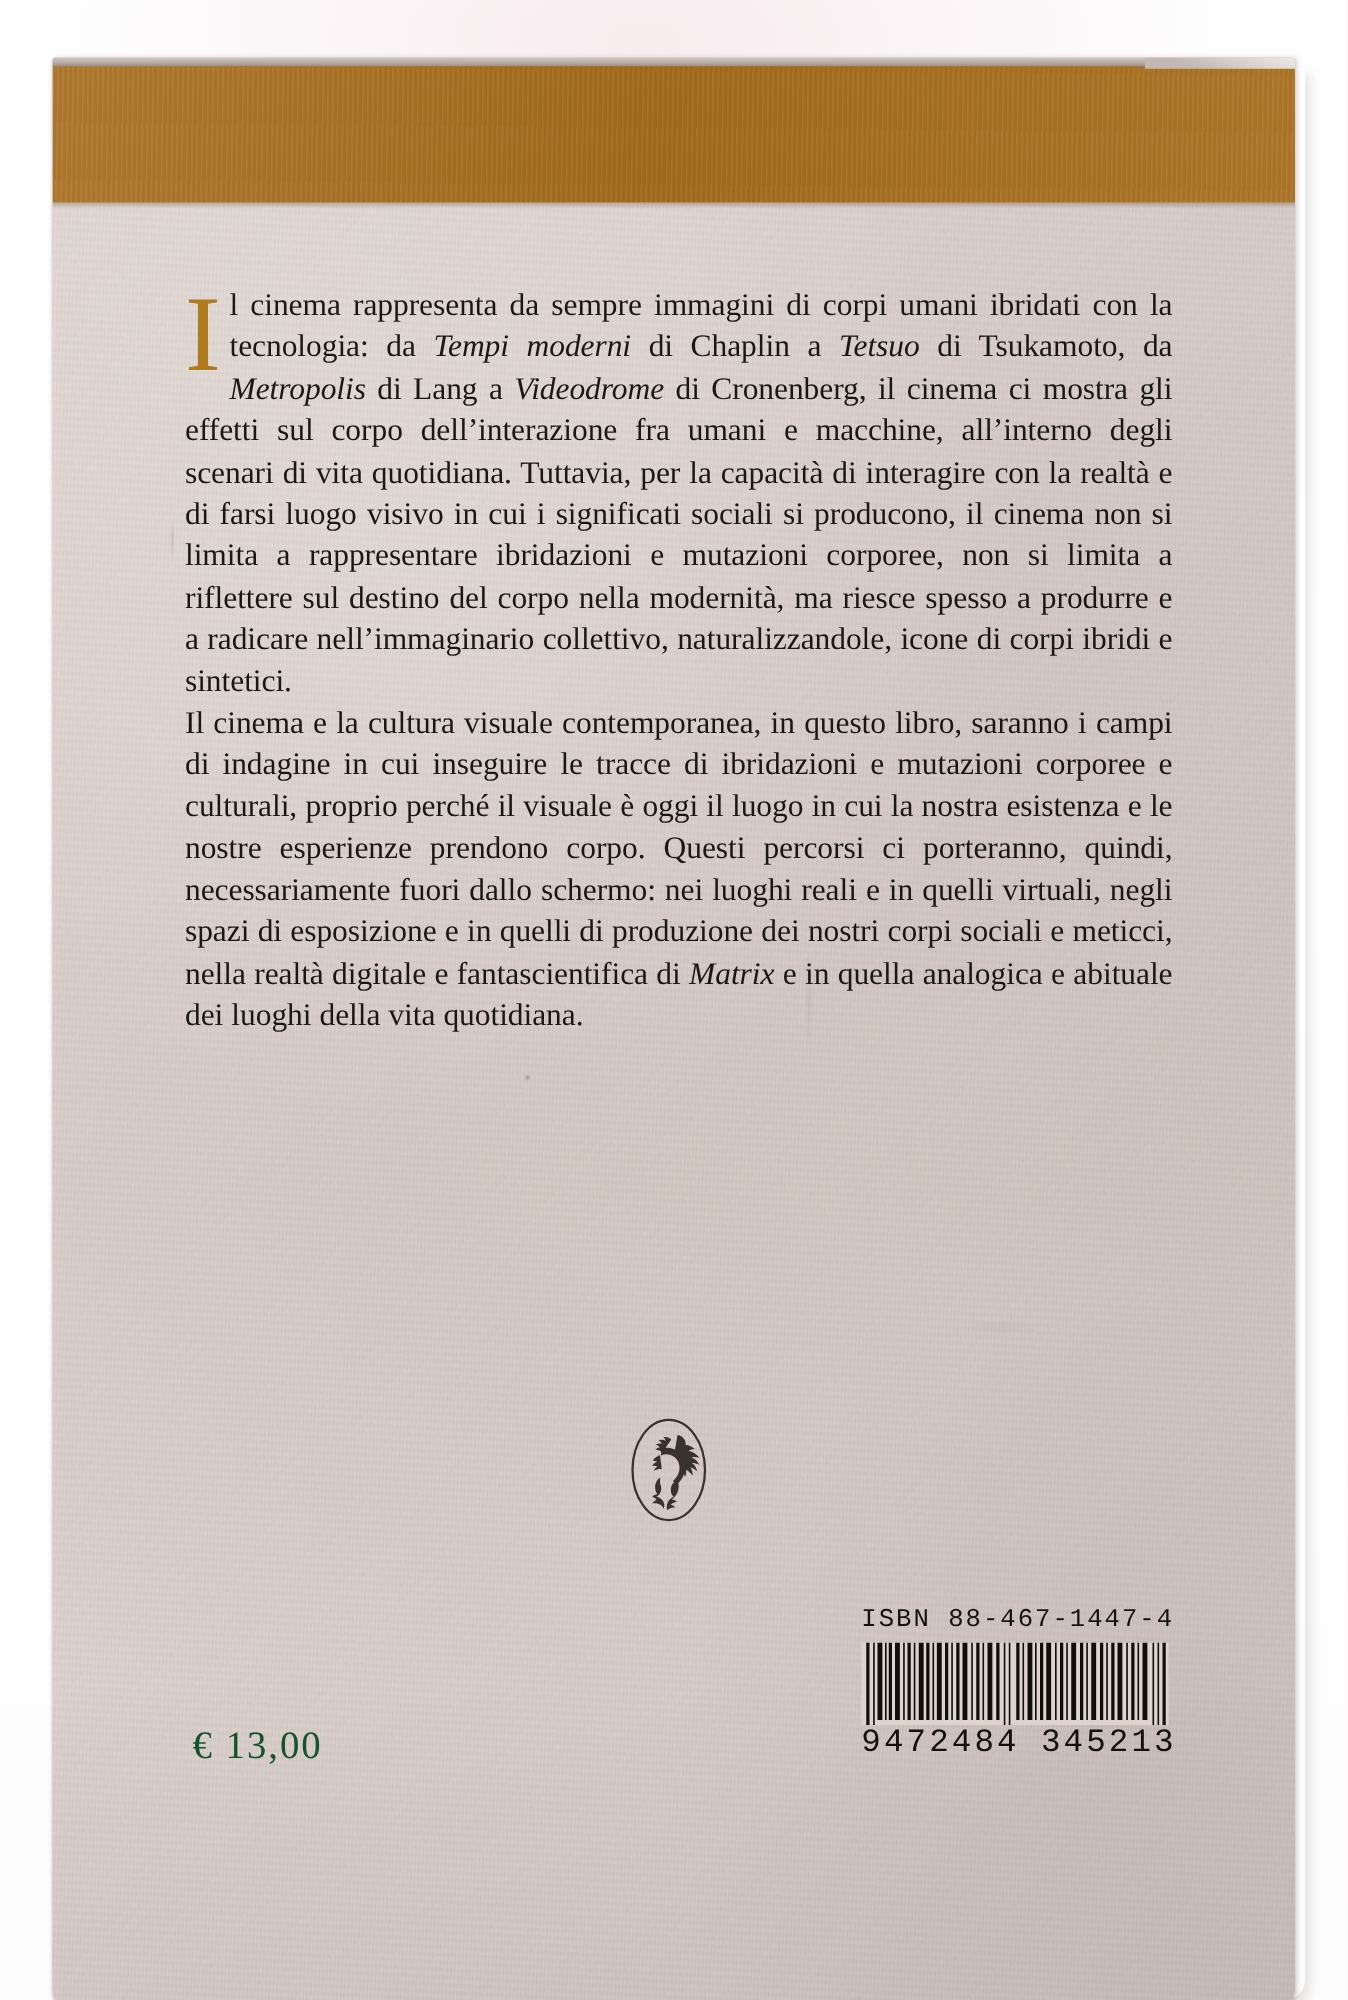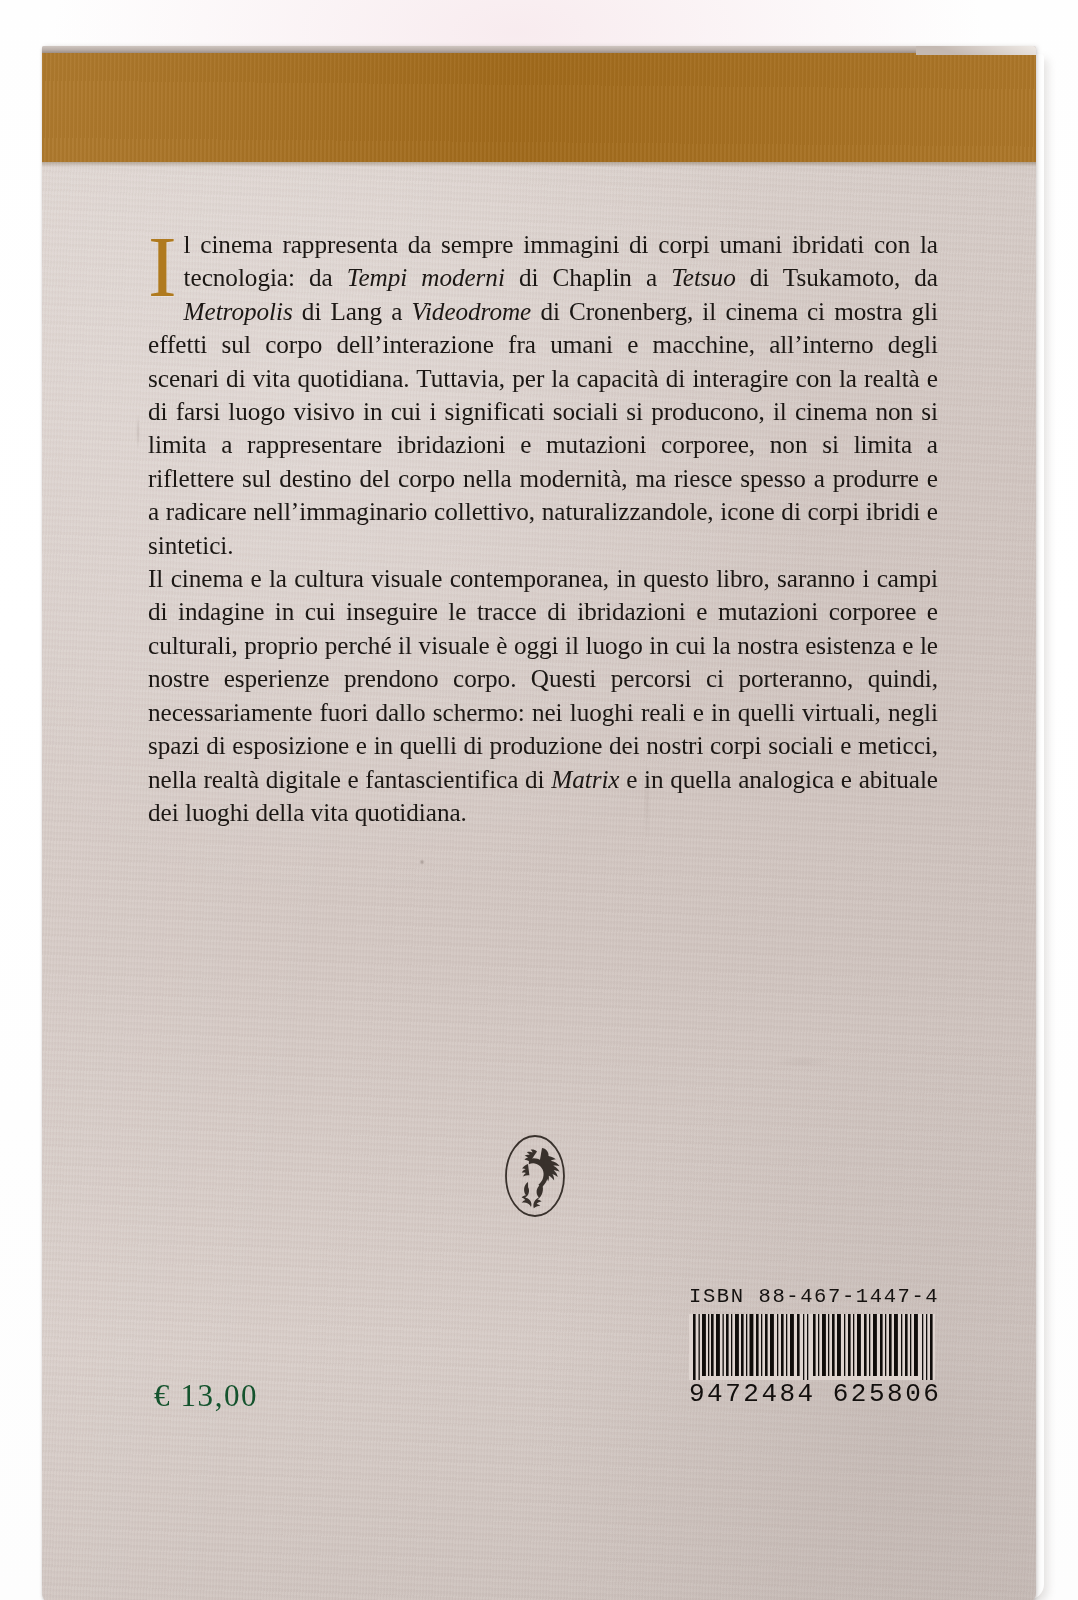--- a/index.html
+++ b/index.html
@@ -331,18 +331,18 @@
           <rect x="225" y="0" width="3.9" height="62"></rect>
 
           <rect x="233" y="0" width="1.3" height="66"></rect>
           <rect x="237" y="0" width="1.3" height="66"></rect>
           <rect x="241" y="0" width="2.6" height="66"></rect>
         </g>
       </svg>
       <div id="barcode-digits">
         <span class="lead">9</span>
         <span class="grp">472484</span>
-        <span>625806</span>
+        <span>345213</span>
       </div>
     </div>
 
   </div>
 </div>
 
 </body></html>

